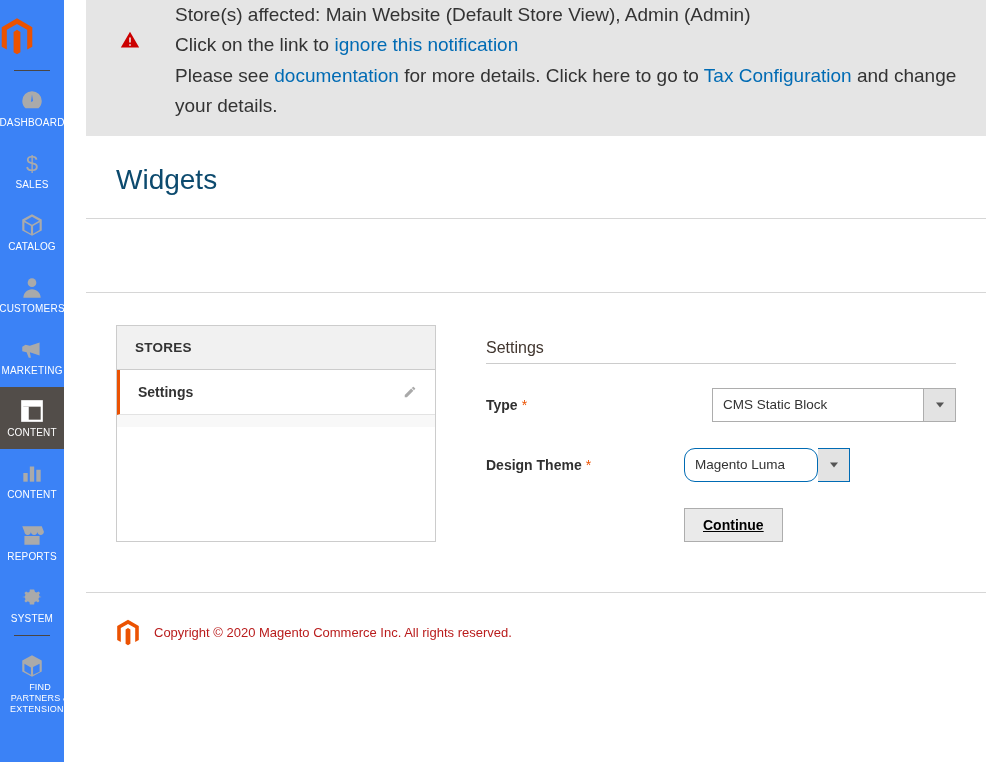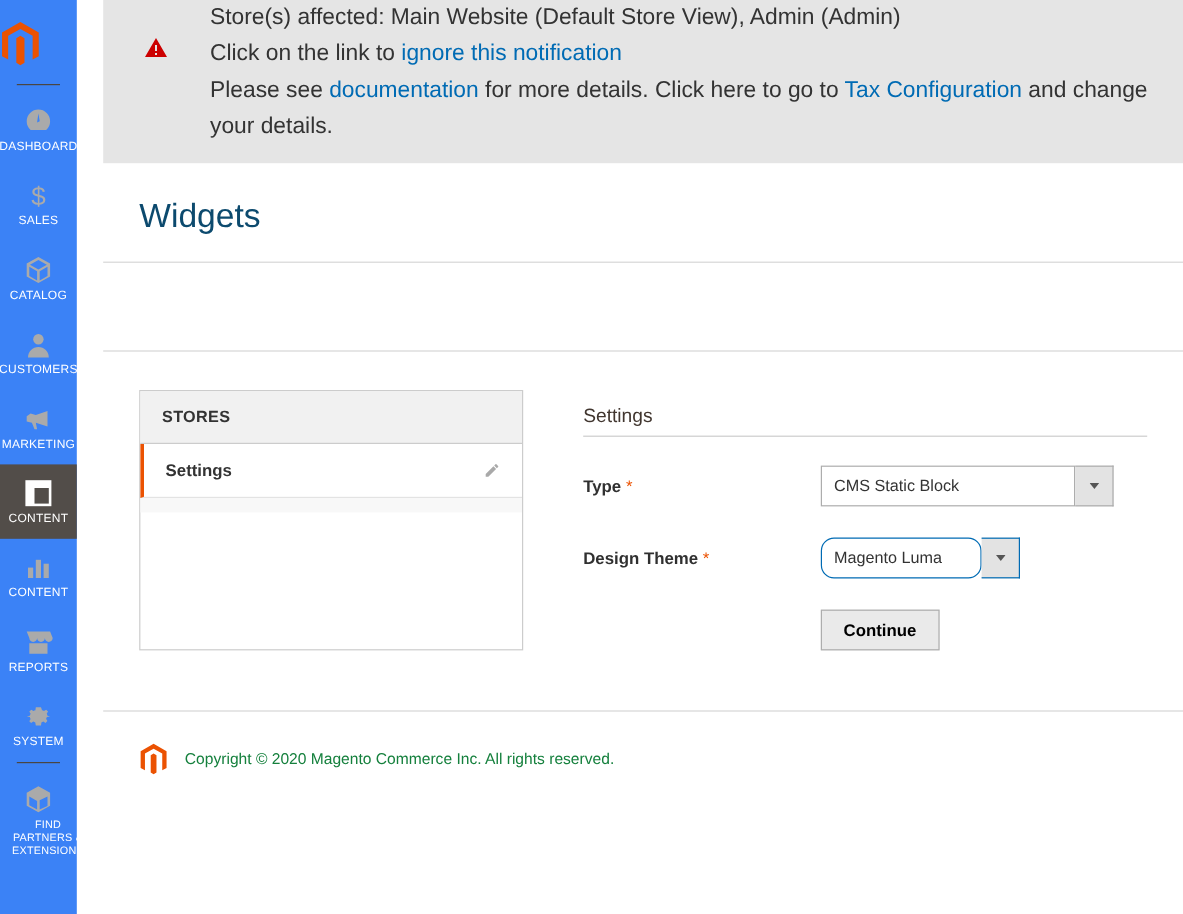--- a/index.html
+++ b/index.html
@@ -35,32 +35,32 @@
 
 .content { flex: 1; padding: 0 30px 0 50px; }
 .section-title { font-size: 16px; color: #41362f; font-weight: 400; margin: 14px 0 6px; }
 .section-rule { border: 0; border-top: 1px solid #ccc; margin-bottom: 24px; }
 
 .field-row { display: flex; align-items: center; margin-bottom: 26px; }
 .field-label { width: 198px; text-align: left; padding-right: 18px; font-size: 14px; font-weight: 600; color: #303030; }
 .req { color: #eb5202; margin-left: 4px; font-weight: 400; }
 .select-wrap { display: flex; }
 .select-input { height: 34px; padding: 0 10px; border: 1px solid #adadad; background: #fff; font-size: 13.5px; display: flex; align-items: center; }
-.select-input.w1 { width: 212px; }
+.select-input.w1 { width: 212px; margin-left: 28px; }
 .select-input.w2 { width: 134px; border-color: #006bb4; border-radius: 11px; }
 .select-btn { width: 32px; height: 34px; background: #e3e3e3; border: 1px solid #adadad; border-left: 0; display: flex; align-items: center; justify-content: center; cursor: pointer; }
 .select-btn.b2 { border-color: #006bb4; }
 .select-btn svg { width: 8px; height: 8px; }
 
-.btn { display: inline-block; padding: 8px 18px; background: #eaeaea; border: 1px solid #adadad; font-size: 14px; font-weight: 600; cursor: pointer; margin-left: 198px; }
+.btn { display: inline-block; padding: 8px 18px; background: #eaeaea; border: 1px solid #adadad; font-size: 14px; font-weight: 600; cursor: pointer; margin-left: 198px; text-decoration: underline; }
 
 .footer { margin-left: 86px; border-top: 1px solid #d6d6d6; padding: 26px 30px; display: flex; align-items: center; }
 .footer-logo { margin-right: 14px; }
 .footer-logo svg { width: 24px; height: 28px; }
-.footer-text { color: #15803d; font-size: 13px; }
+.footer-text { color: #b91c1c; font-size: 13px; }
 
 svg { display: block; }
 </style>
 </head>
 <body>
 
 <div class="sidebar">
   <div class="logo">
     <svg viewBox="0 0 100 110">
         <path fill="#eb5202" d="M50 0 L95 26 L95 84 L80 92 L80 34 L50 17 L20 34 L20 92 L5 84 L5 26 Z M40 40 L40 100 L50 106 L60 100 L60 40 L50 34 Z"></path>

